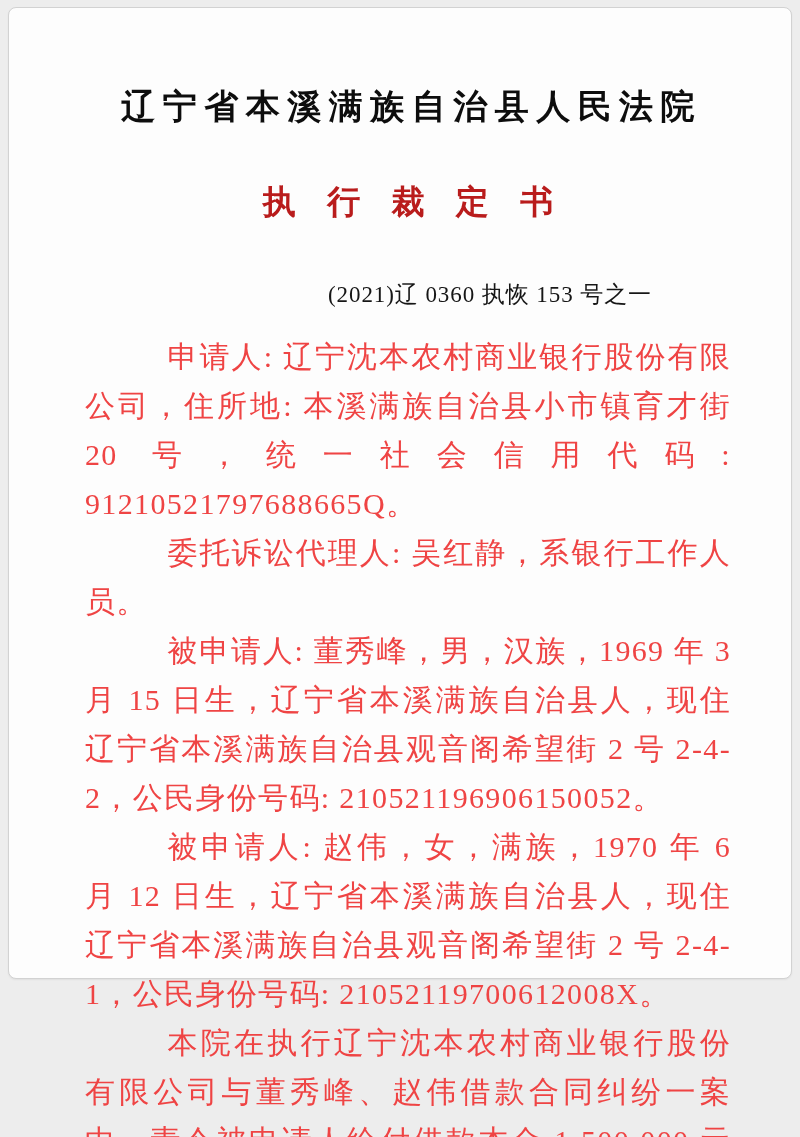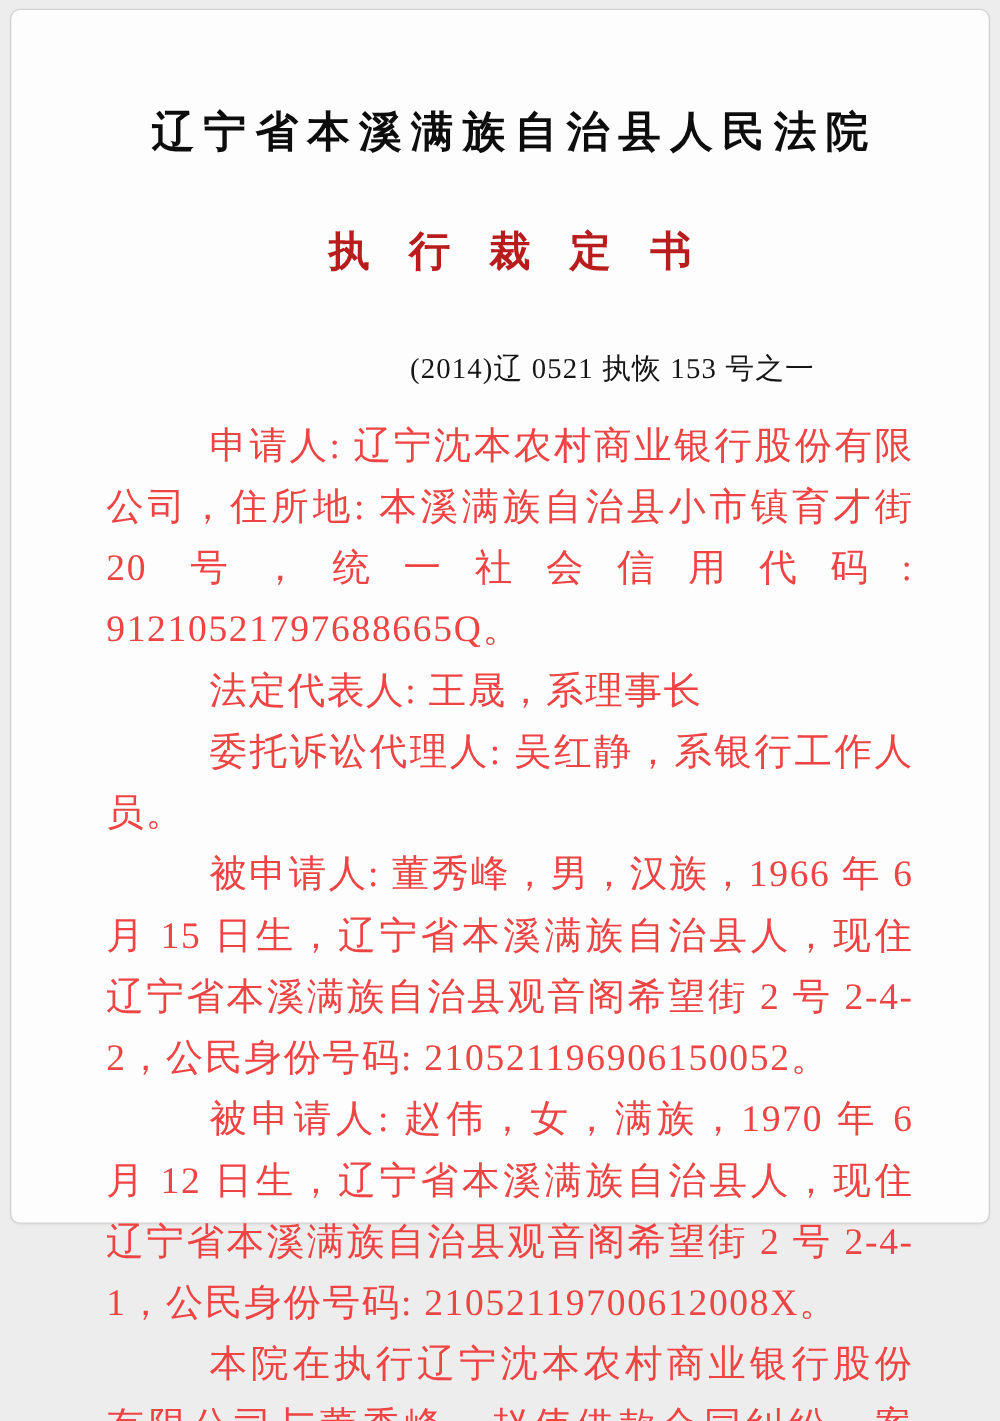--- a/index.html
+++ b/index.html
@@ -72,23 +72,22 @@
     text-indent: 2.75em;
   }
 </style>
 </head>
 <body>
 
 <div class="canvas">
   <div class="page">
     <h1 class="court">辽宁省本溪满族自治县人民法院</h1>
     <h2 class="doc-title">执行裁定书</h2>
-    <div class="case-number">(2014)辽 0521 执恢 153 号之一</div>
+    <div class="case-number">(2021)辽 0360 执恢 153 号之一</div>
     <div class="doc-body">
       <p class="para">申请人: 辽宁沈本农村商业银行股份有限公司，住所地: 本溪满族自治县小市镇育才街 20 号，统一社会信用代码: 91210521797688665Q。</p>
-      <p class="para">法定代表人: 王晟，系理事长</p>
       <p class="para">委托诉讼代理人: 吴红静，系银行工作人员。</p>
-      <p class="para">被申请人: 董秀峰，男，汉族，1966 年 6 月 15 日生，辽宁省本溪满族自治县人，现住辽宁省本溪满族自治县观音阁希望街 2 号 2-4-2，公民身份号码: 210521196906150052。</p>
+      <p class="para">被申请人: 董秀峰，男，汉族，1969 年 3 月 15 日生，辽宁省本溪满族自治县人，现住辽宁省本溪满族自治县观音阁希望街 2 号 2-4-2，公民身份号码: 210521196906150052。</p>
       <p class="para">被申请人: 赵伟，女，满族，1970 年 6 月 12 日生，辽宁省本溪满族自治县人，现住辽宁省本溪满族自治县观音阁希望街 2 号 2-4-1，公民身份号码: 21052119700612008X。</p>
       <p class="para">本院在执行辽宁沈本农村商业银行股份有限公司与董秀峰、赵伟借款合同纠纷一案中，责令被申请人给付借款本金 1 500 000 元及利息，案件受理费 9 150 元，执行费 17 666 元，但被申请人至今未履行生效法律文书确定的义务。依申请人申请，依法评估拍卖了被申请人董秀峰、赵伟共有的位于本溪满族自治县丰泽园 2#-06，房权证私字第 46391 号，面积 187.25 平方米商业用房。2021 年 11 月 19 日，上述房</p>
     </div>
   </div>
 </div>
 
 </body></html>

